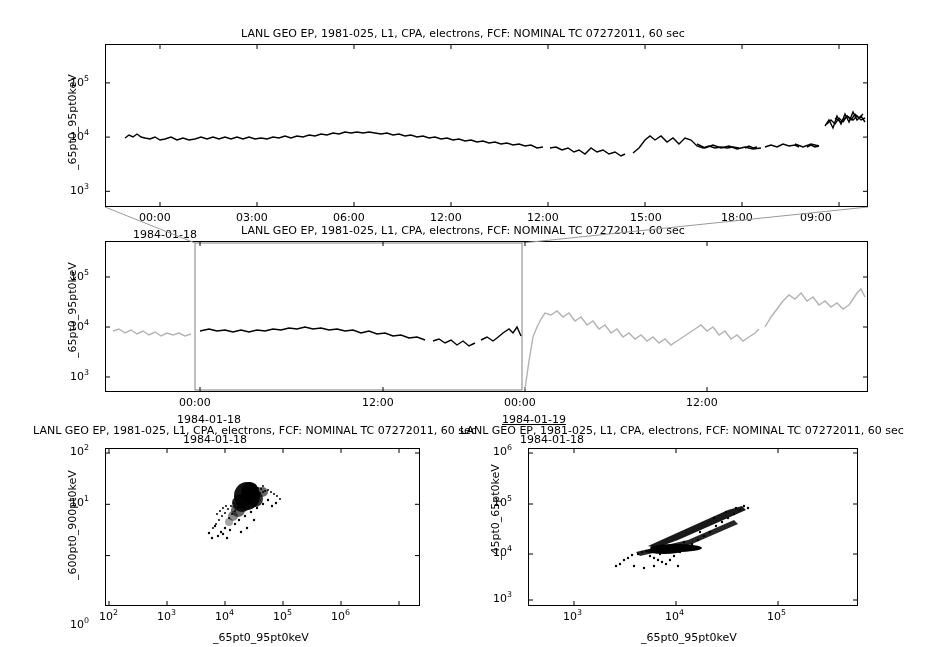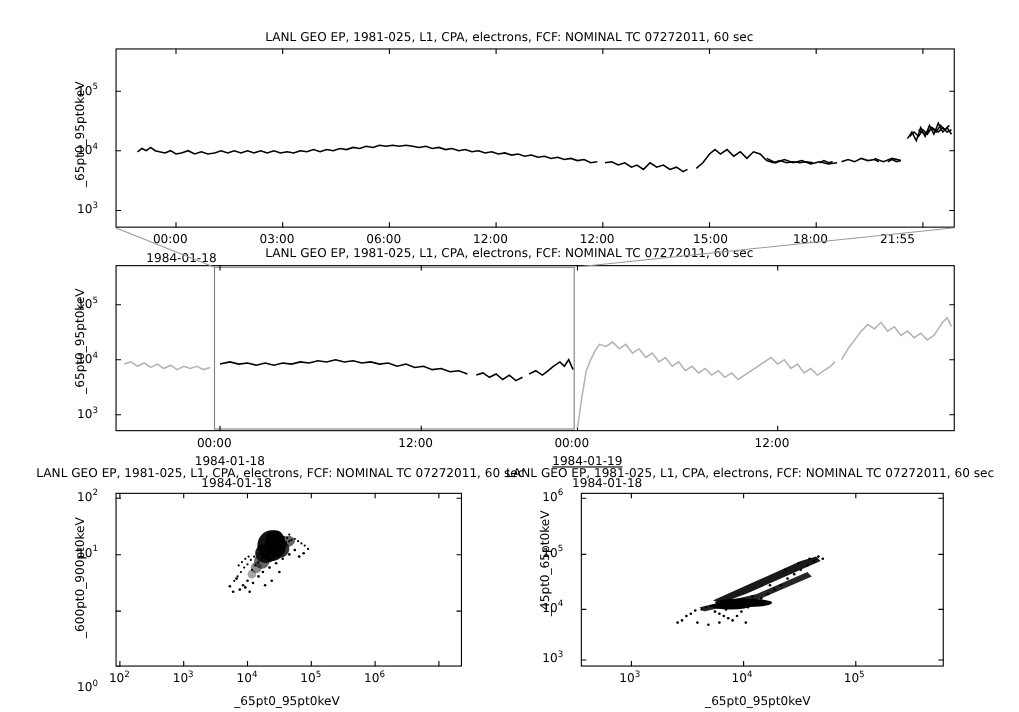--- a/index.html
+++ b/index.html
@@ -135,21 +135,21 @@
   <div class="ytick-label" style="left:70px; top:130px;">10<sup>4</sup></div>
   <div class="ytick-label" style="left:70px; top:184px;">10<sup>3</sup></div>
 
   <div class="tick-label" style="left:139px; top:211px;">00:00</div>
   <div class="tick-label" style="left:236px; top:211px;">03:00</div>
   <div class="tick-label" style="left:333px; top:211px;">06:00</div>
   <div class="tick-label" style="left:430px; top:211px;">12:00</div>
   <div class="tick-label" style="left:527px; top:211px;">12:00</div>
   <div class="tick-label" style="left:630px; top:211px;">15:00</div>
   <div class="tick-label" style="left:721px; top:211px;">18:00</div>
-  <div class="tick-label" style="left:800px; top:211px;">21:55</div>
+  <div class="tick-label" style="left:800px; top:211px;">09:00</div>
 
   <div class="datecap" style="left:133px; top:228px;">1984-01-18</div>
 </div>
 
 <div class="panel">
   <div class="title" style="left:113px; top:224px; width:700px;">LANL GEO EP, 1981-025, L1, CPA, electrons, FCF: NOMINAL TC 07272011, 60 sec</div>
 
   <div class="axis-frame" style="left:105px; top:241px; width:763px; height:151px;"></div>
 
   <svg class="plotsvg" style="left:105px; top:207px;" width="763" height="36" viewBox="0 0 763 36">

